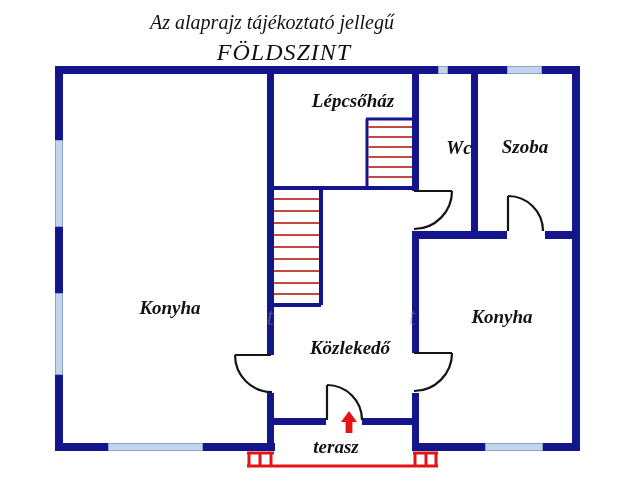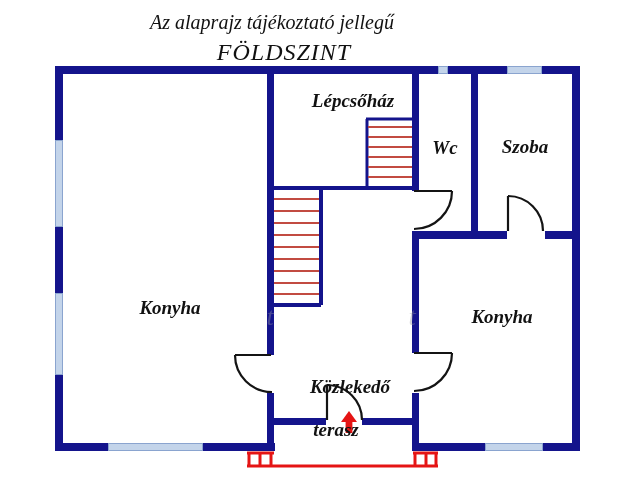--- a/index.html
+++ b/index.html
@@ -13,26 +13,26 @@
     position:absolute;transform:translate(-50%,-50%);
     font-weight:normal;font-style:italic;color:#111;white-space:nowrap;
   }
   #title1{left:272px;top:22px;font-size:20px;}
   #title2{left:284px;top:52px;font-size:24px;letter-spacing:1px;}
   .room-label{
     position:absolute;transform:translate(-50%,-50%);
     font-weight:bold;font-style:italic;color:#111;font-size:19px;white-space:nowrap;
   }
   #lbl-lepcsohaz{left:353px;top:101px;}
-  #lbl-wc{left:445px;top:148px;}
+  #lbl-wc{left:459px;top:148px;}
   #lbl-kamra{left:525px;top:147px;}
   #lbl-szoba{left:170px;top:308px;}
   #lbl-konyha{left:502px;top:317px;}
-  #lbl-kozlekedo{left:350px;top:348px;margin-top:39px;}
-  #lbl-terasz{left:336px;top:430px;}
+  #lbl-kozlekedo{left:350px;top:348px;}
+  #lbl-terasz{left:336px;top:447px;}
   .watermark{
     position:absolute;transform:translate(-50%,-50%);
     font-style:italic;font-size:26px;color:rgba(150,150,160,0.4);
   }
   #wm1{left:270px;top:317px;}
   #wm2{left:412px;top:317px;}
   svg{position:absolute;left:0;top:0;}
 </style>
 </head>
 <body>

